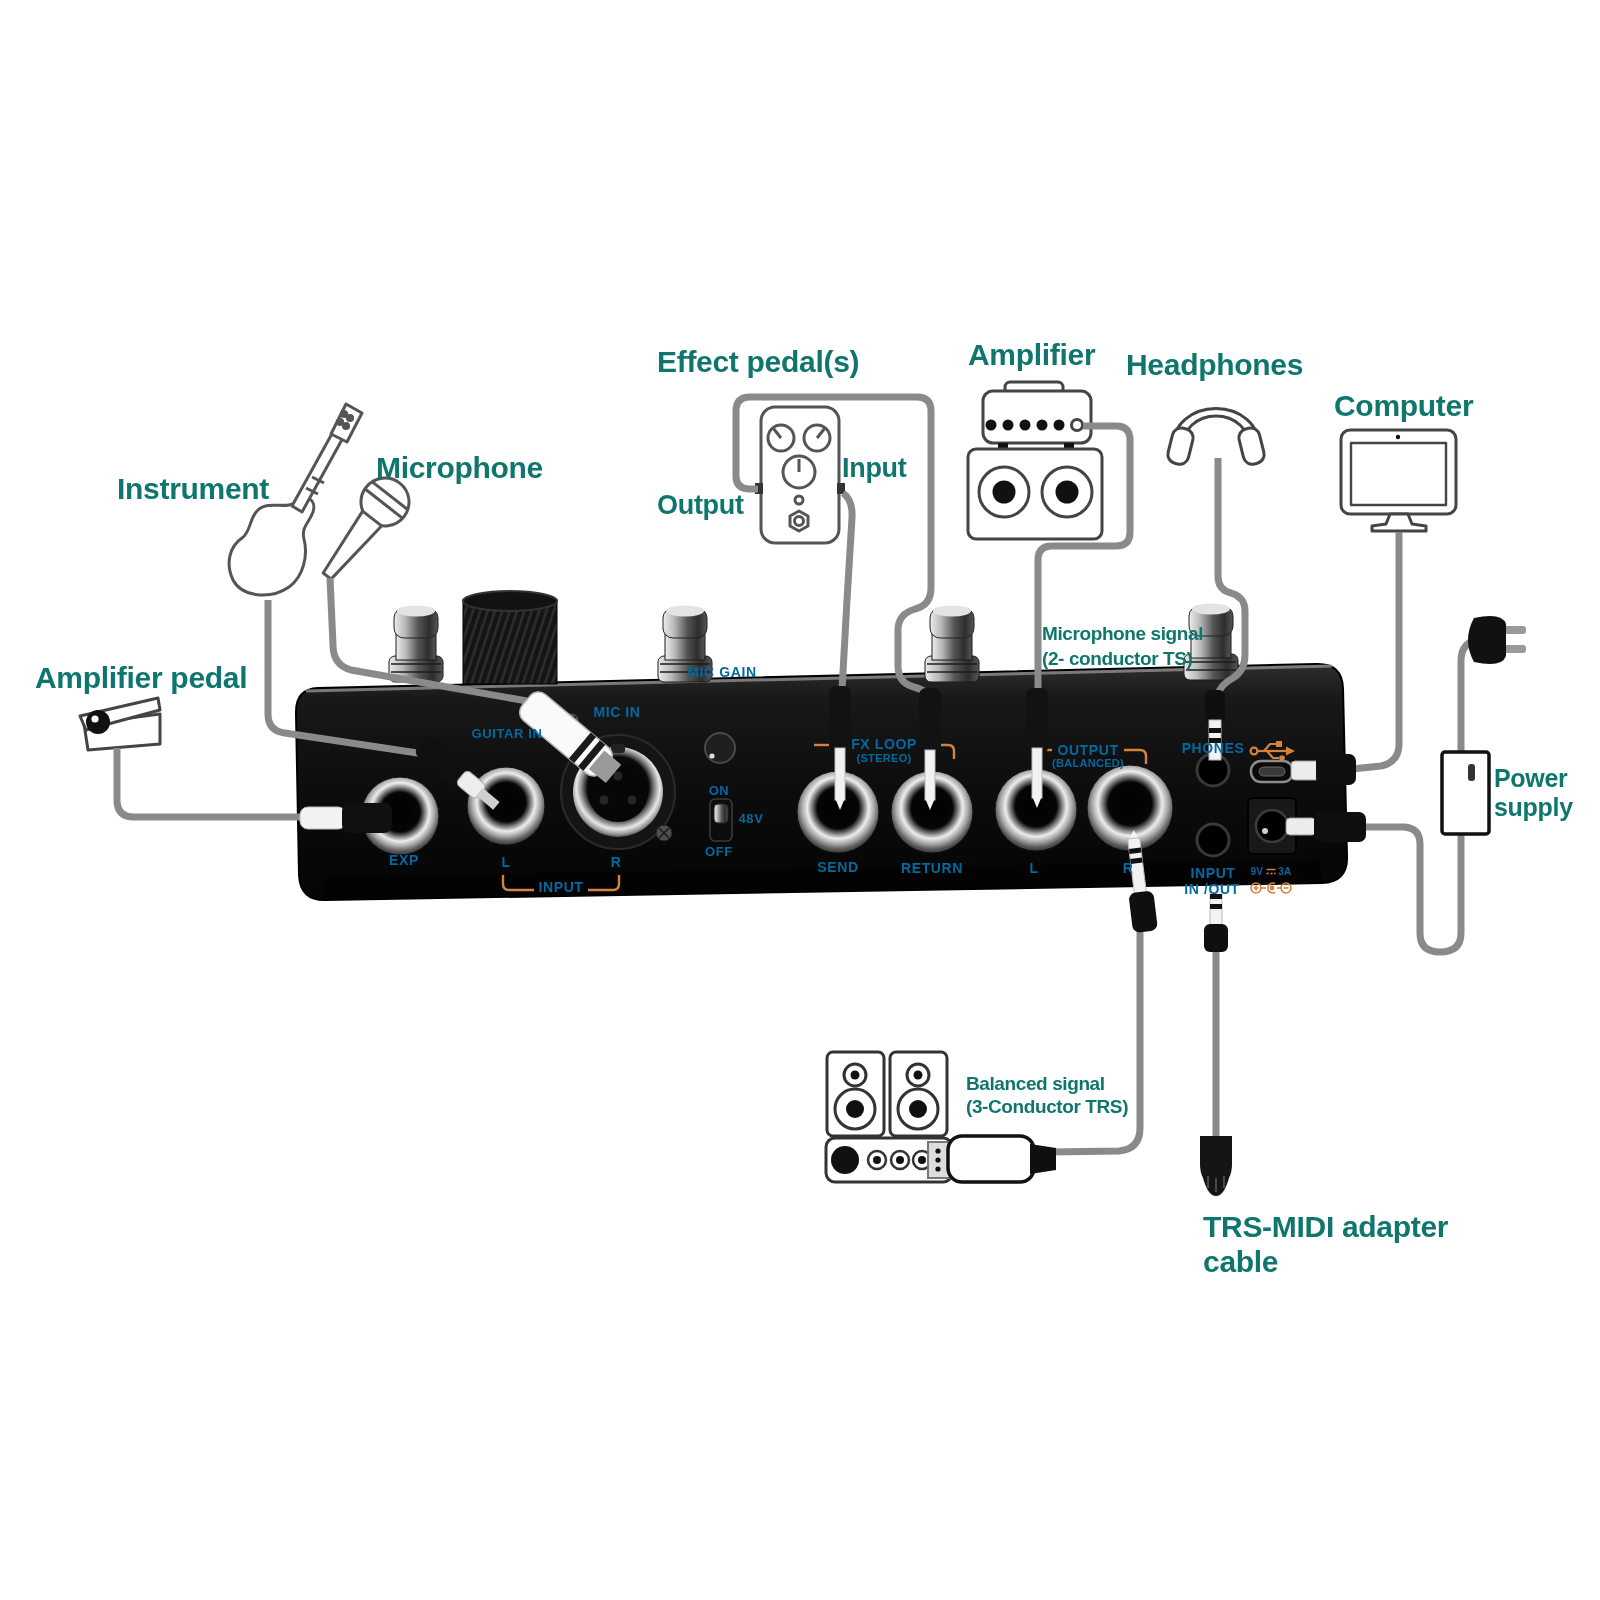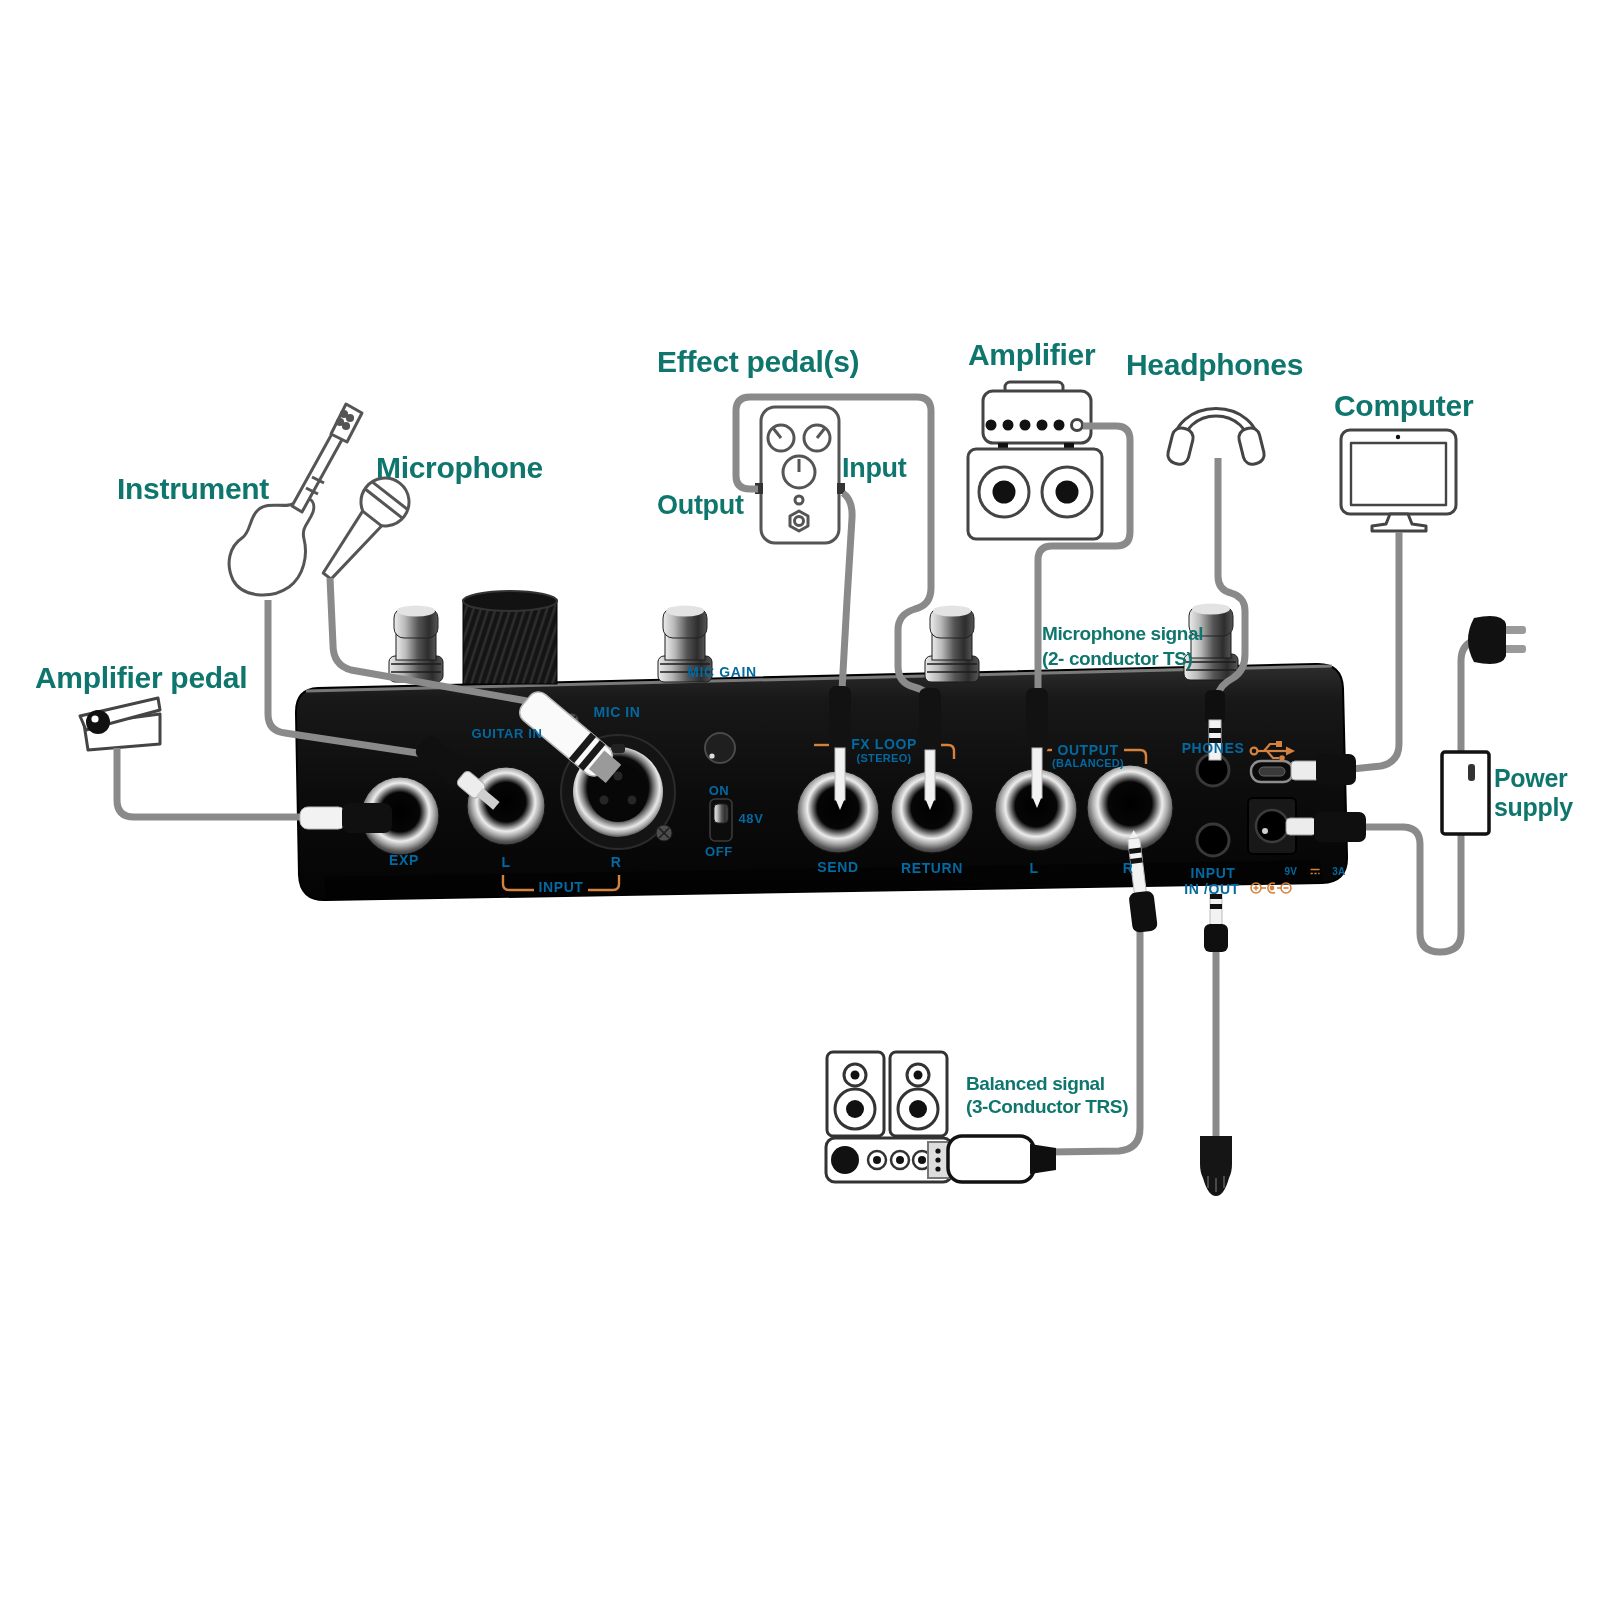--- a/index.html
+++ b/index.html
@@ -8,21 +8,21 @@
   #art{position:absolute;left:0;top:0;}
   .lbl{position:absolute;font-weight:700;color:#0f766e;font-size:30px;letter-spacing:-0.3px;white-space:nowrap;}
   .lbl.mid{font-size:27px;}
   .lbl.sm{font-size:19px;letter-spacing:-0.4px;}
   .lbl.wrap{white-space:normal;line-height:1.16;}
   .plbl{position:absolute;font-weight:700;color:#0369a1;font-size:14px;letter-spacing:0.6px;
         transform:translateX(-50%);white-space:nowrap;}
   .plbl.s{font-size:11px;letter-spacing:0.3px;}
   .plbl.xs{font-size:10px;letter-spacing:0.2px;}
   .plbl.g{font-size:13px;}
-  .pwr{display:flex;align-items:center;gap:12px;margin-left:44px;}
+  .pwr{display:flex;align-items:center;gap:2px;}
 </style>
 </head>
 <body>
 
 <div id="stage">
 
 <svg id="art" width="1600" height="1600" viewBox="0 0 1600 1600">
 <defs>
   <linearGradient id="bodyG" x1="0" y1="0" x2="0" y2="1">
     <stop offset="0" stop-color="#2e2e2e"></stop>
@@ -424,20 +424,21 @@
 <div class="lbl mid" style="left:657px;top:490px">Output</div>
 <div class="lbl mid" style="left:842px;top:453px">Input</div>
 <div class="lbl" style="left:968px;top:338px">Amplifier</div>
 <div class="lbl" style="left:1126px;top:348px">Headphones</div>
 <div class="lbl" style="left:1334px;top:389px">Computer</div>
 <div class="lbl wrap" style="left:1494px;top:764px;width:100px;font-size:25px">Power supply</div>
 <div class="lbl sm" style="left:1042px;top:623px">Microphone signal</div>
 <div class="lbl sm" style="left:1042px;top:648px">(2- conductor TS)</div>
 <div class="lbl sm" style="left:966px;top:1073px">Balanced signal</div>
 <div class="lbl sm" style="left:966px;top:1096px">(3-Conductor TRS)</div>
+<div class="lbl wrap" style="left:1203px;top:1210px;width:290px;white-space:normal">TRS-MIDI adapter cable</div>
 
 <div class="plbl g" style="left:507px;top:726px">GUITAR IN</div>
 <div class="plbl" style="left:617px;top:704px">MIC IN</div>
 <div class="plbl" style="left:722px;top:664px">MIC GAIN</div>
 <div class="plbl g" style="left:719px;top:783px">ON</div>
 <div class="plbl g" style="left:751px;top:811px">48V</div>
 <div class="plbl g" style="left:719px;top:844px">OFF</div>
 <div class="plbl" style="left:884px;top:736px">FX LOOP</div>
 <div class="plbl s" style="left:884px;top:752px">(STEREO)</div>
 <div class="plbl" style="left:838px;top:859px">SEND</div>

